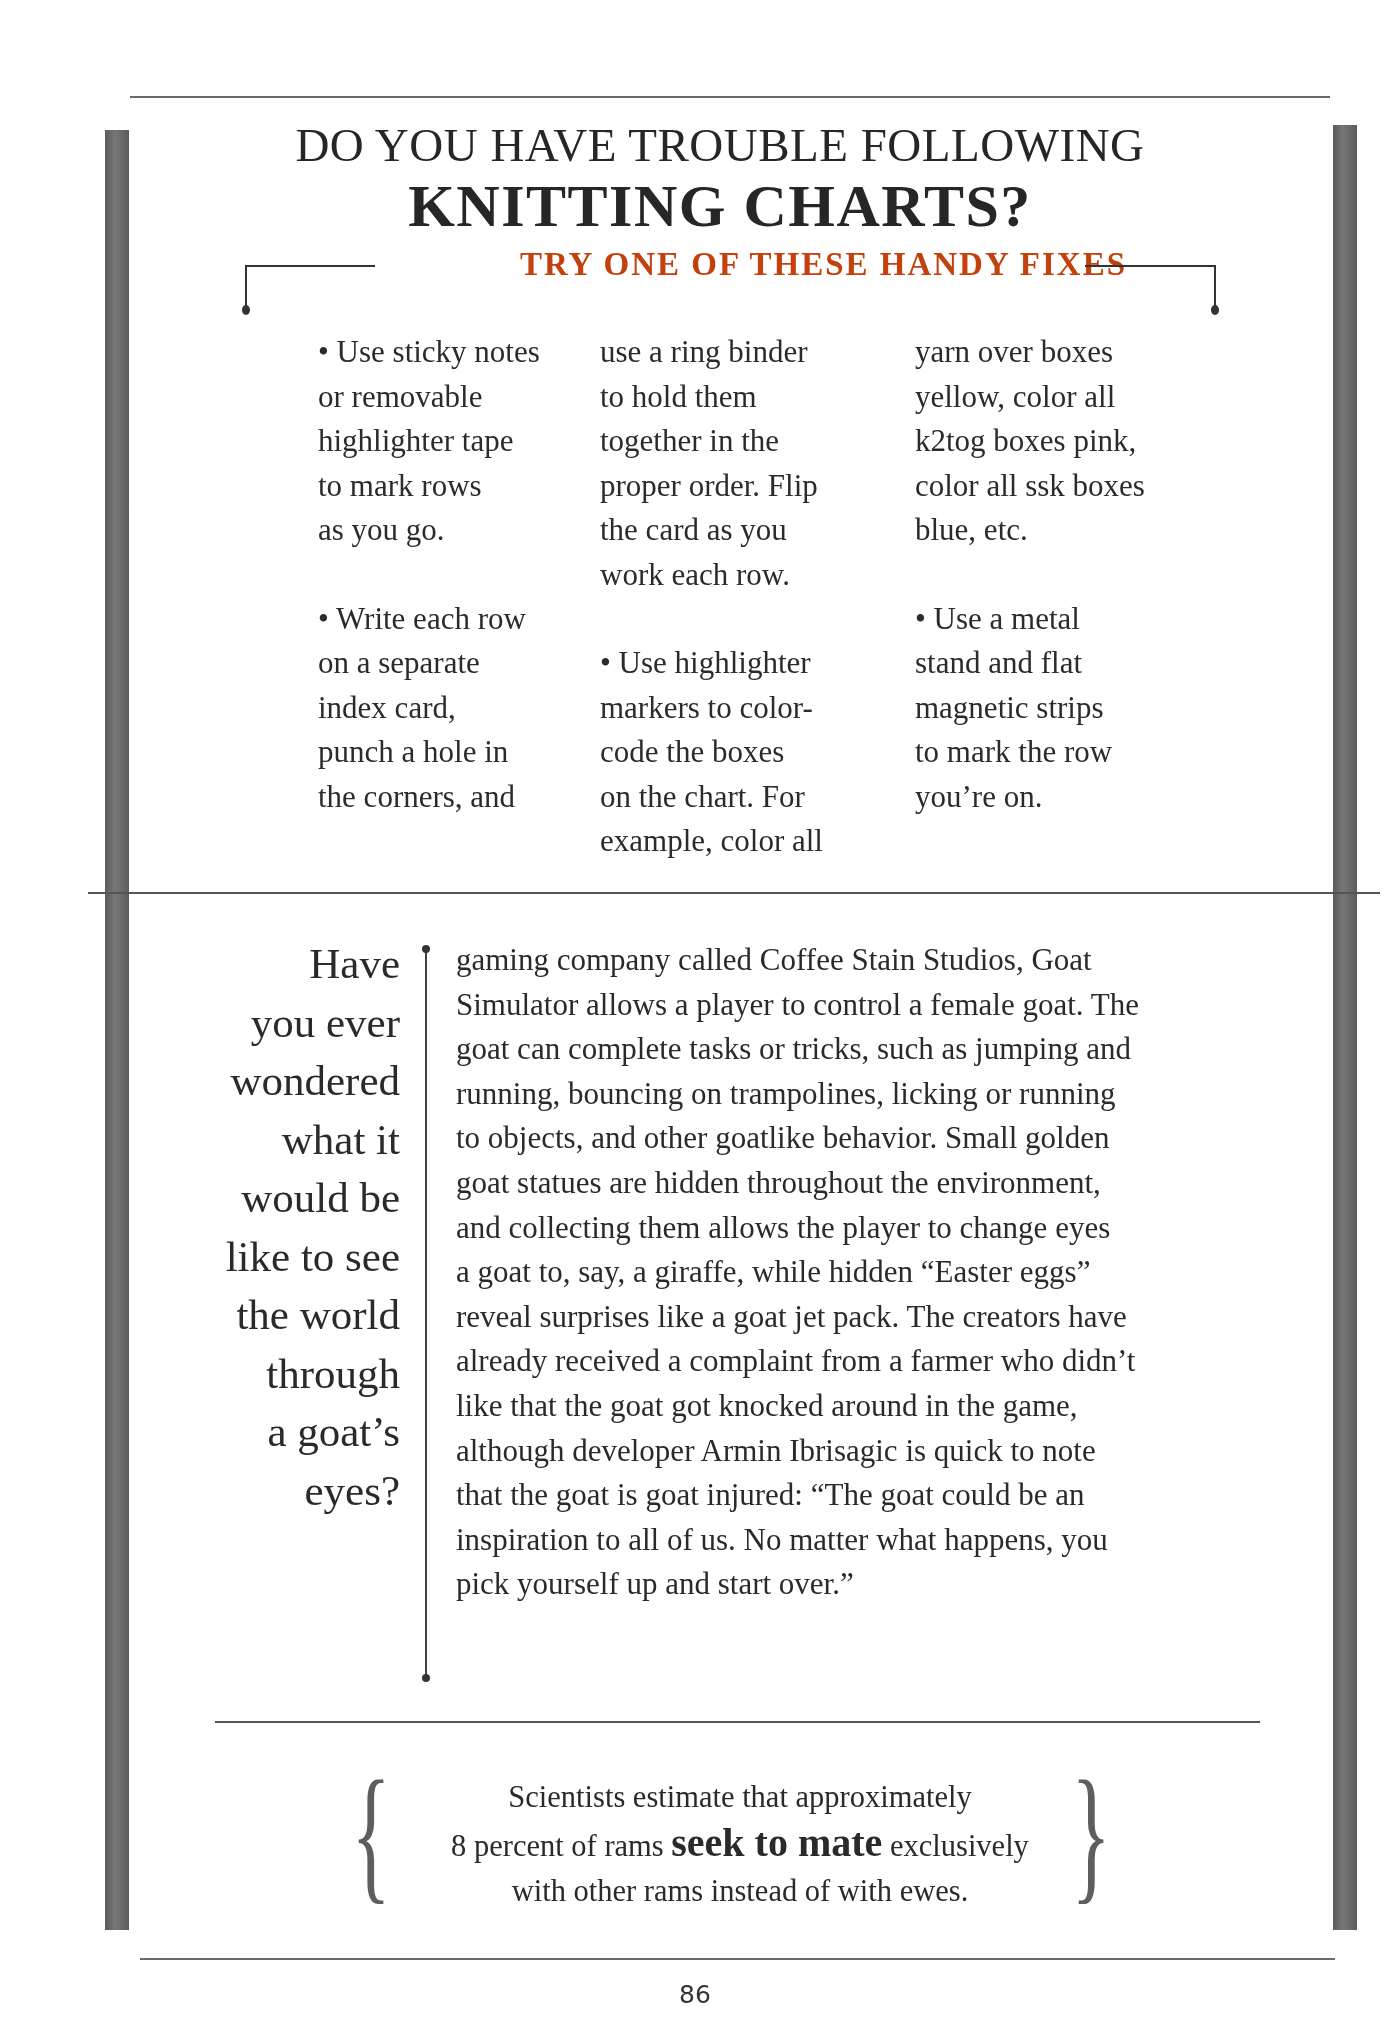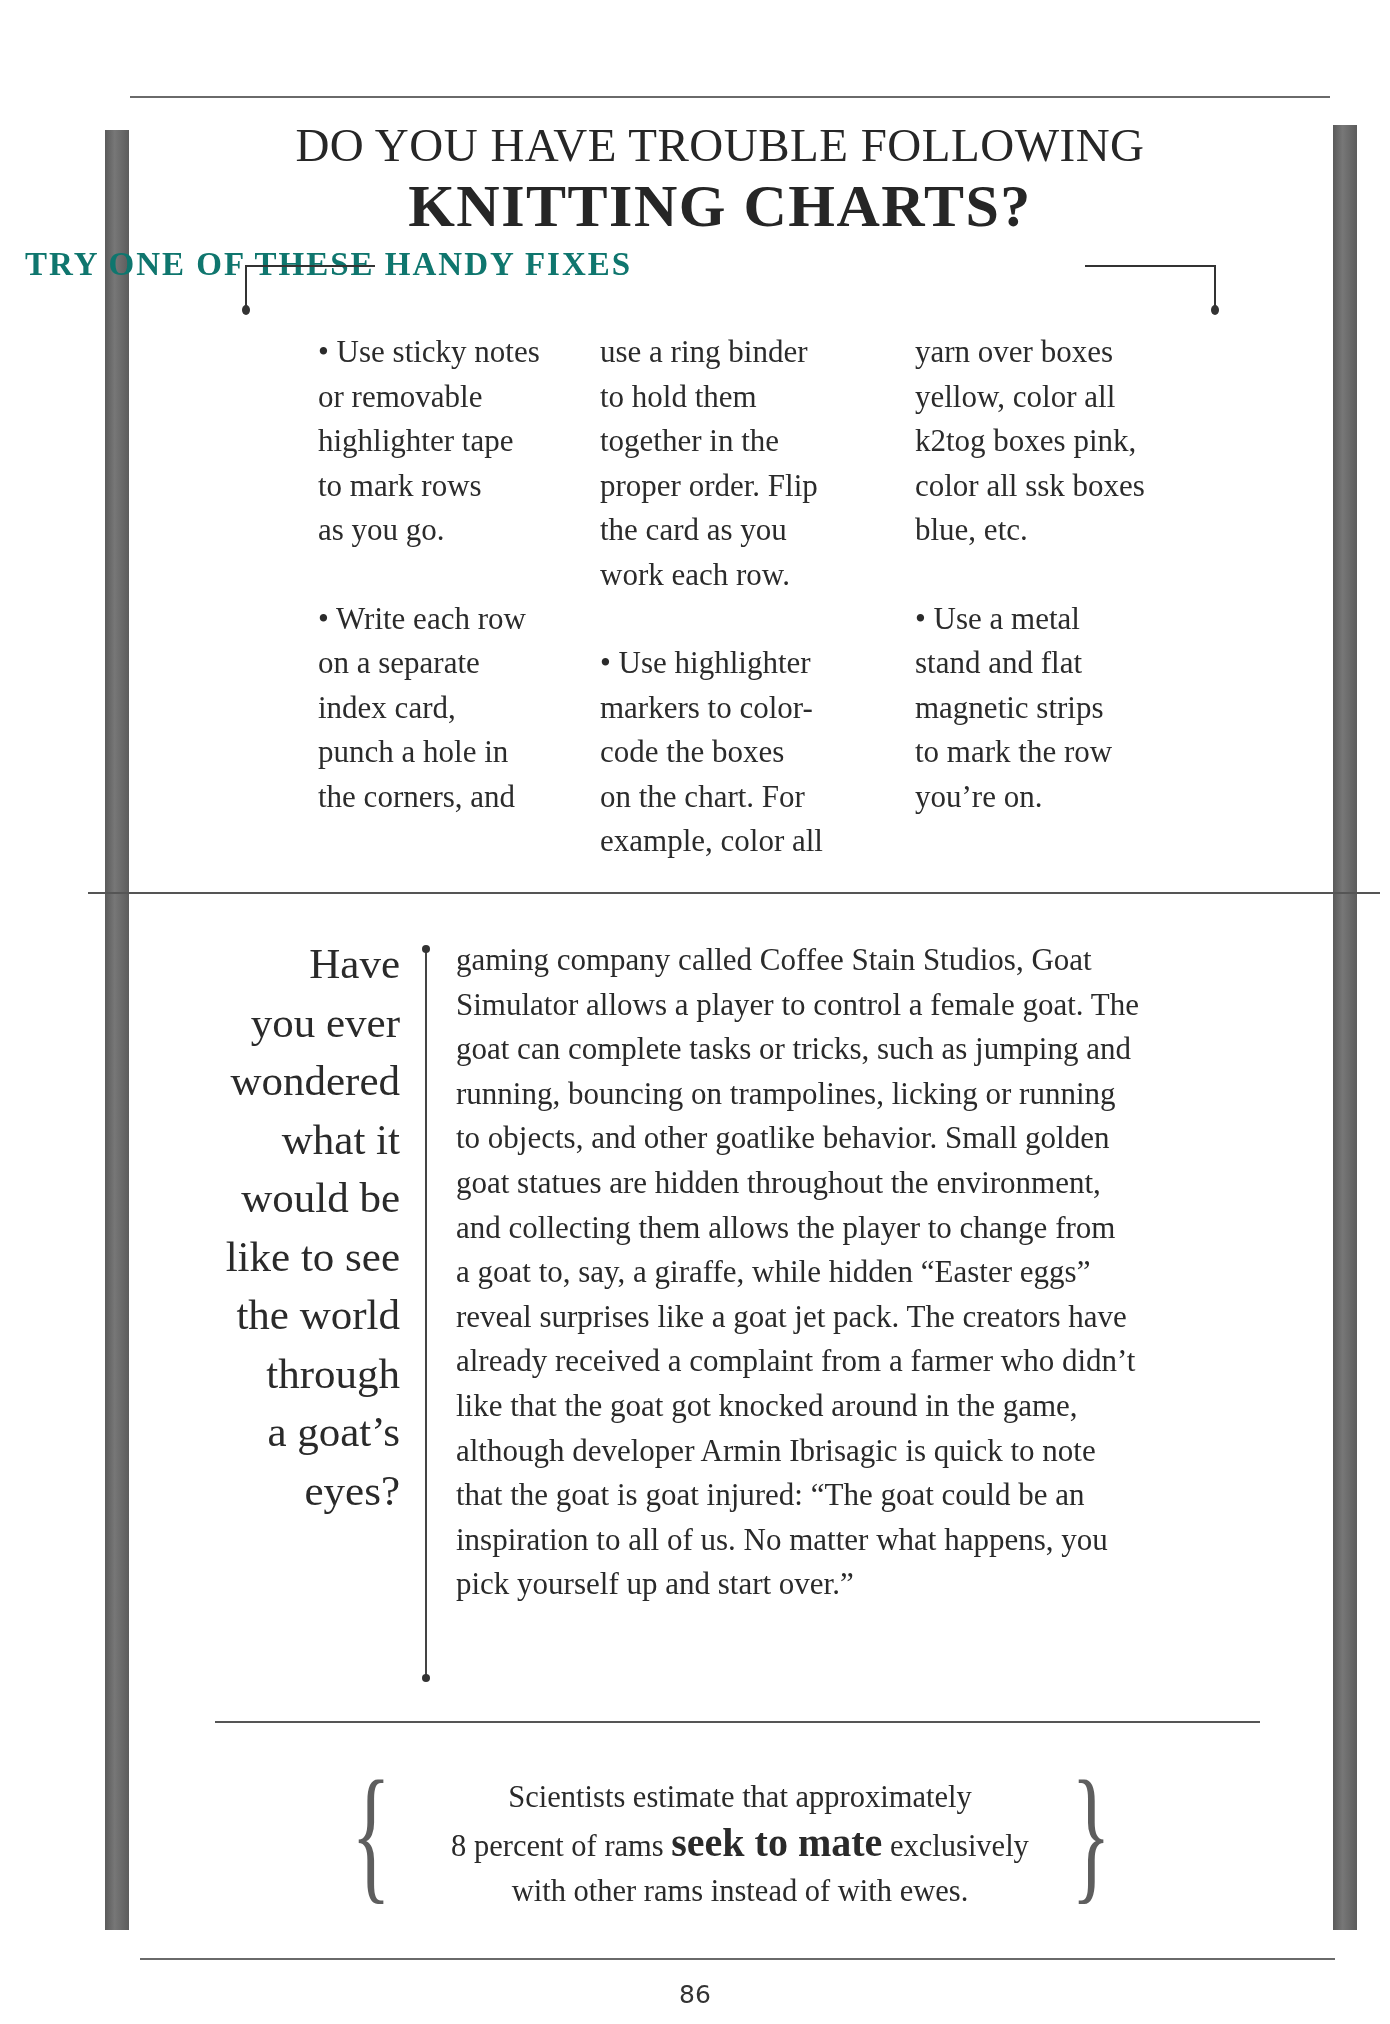--- a/index.html
+++ b/index.html
@@ -3,21 +3,21 @@
 <meta charset="utf-8">
 <style>
   html, body { margin:0; padding:0; background:#ffffff; }
   body { width:1390px; height:2024px; position:relative; overflow:hidden;
          font-family:"Liberation Serif","DejaVu Serif",serif; color:#2a2a2a; }
   .abs { position:absolute;padding-left:25px; }
   .rule { position:absolute; background:#6a6a6a; height:3px; }
   .sidebar-bar { position:absolute; width:24px; background:linear-gradient(90deg,#5a5a5a,#777 40%,#5c5c5c); }
   .title1 { left:0; width:1390px; top:118px; text-align:center; font-size:47px; letter-spacing:0.5px; color:#262626; }
   .title2 { left:0; width:1390px; top:172px; text-align:center; font-size:60px; font-weight:bold; letter-spacing:1.5px; color:#262626; }
-  .subtitle { left:0; width:1102px; top:246px; text-align:left; font-size:33px; font-weight:bold; letter-spacing:2px; color:#0f766e; }
+  .subtitle { left:0; width:1102px; top:246px; text-align:right; font-size:33px; font-weight:bold; letter-spacing:2px; color:#c2410c; }
   .bracket-line { position:absolute; background:#333; }
   .dot { position:absolute; width:8px; height:10px; border-radius:50%; background:#333; }
   .col { position:absolute; top:330px; font-size:31px; line-height:44.5px; color:#2b2b2b; }
   .col p { margin:0; white-space:pre-line; }
   .col p.gap { margin-top:44px; }
   .pull { position:absolute; right:990px; top:935px; text-align:right; font-size:43px; line-height:58.5px; color:#2a2a2a; width:260px; }
   .body-text { position:absolute; left:456px; top:938px; width:820px; font-size:31px; line-height:44.6px; color:#2a2a2a; }
   .body-text span { display:block; white-space:nowrap; }
   .brace { position:absolute; font-size:150px; color:#5e5e5e; line-height:1; transform:scaleX(0.55); }
   .fact { position:absolute; left:380px; width:720px; top:1775px; text-align:center; font-size:30.5px; line-height:45px; color:#2a2a2a; }
@@ -103,21 +103,21 @@
   <div class="dot" style="left:422px; top:945px; width:8px; height:8px;"></div>
   <div class="dot" style="left:422px; top:1674px; width:8px; height:8px;"></div>
 
   <div class="body-text">
     <span>gaming company called Coffee Stain Studios, Goat</span>
     <span>Simulator allows a player to control a female goat. The</span>
     <span>goat can complete tasks or tricks, such as jumping and</span>
     <span>running, bouncing on trampolines, licking or running</span>
     <span>to objects, and other goatlike behavior. Small golden</span>
     <span>goat statues are hidden throughout the environment,</span>
-    <span>and collecting them allows the player to change from</span>
+    <span>and collecting them allows the player to change eyes</span>
     <span>a goat to, say, a giraffe, while hidden “Easter eggs”</span>
     <span>reveal surprises like a goat jet pack. The creators have</span>
     <span>already received a complaint from a farmer who didn’t</span>
     <span>like that the goat got knocked around in the game,</span>
     <span>although developer Armin Ibrisagic is quick to note</span>
     <span>that the goat is goat injured: “The goat could be an</span>
     <span>inspiration to all of us. No matter what happens, you</span>
     <span>pick yourself up and start over.”</span>
   </div>
 </section>

